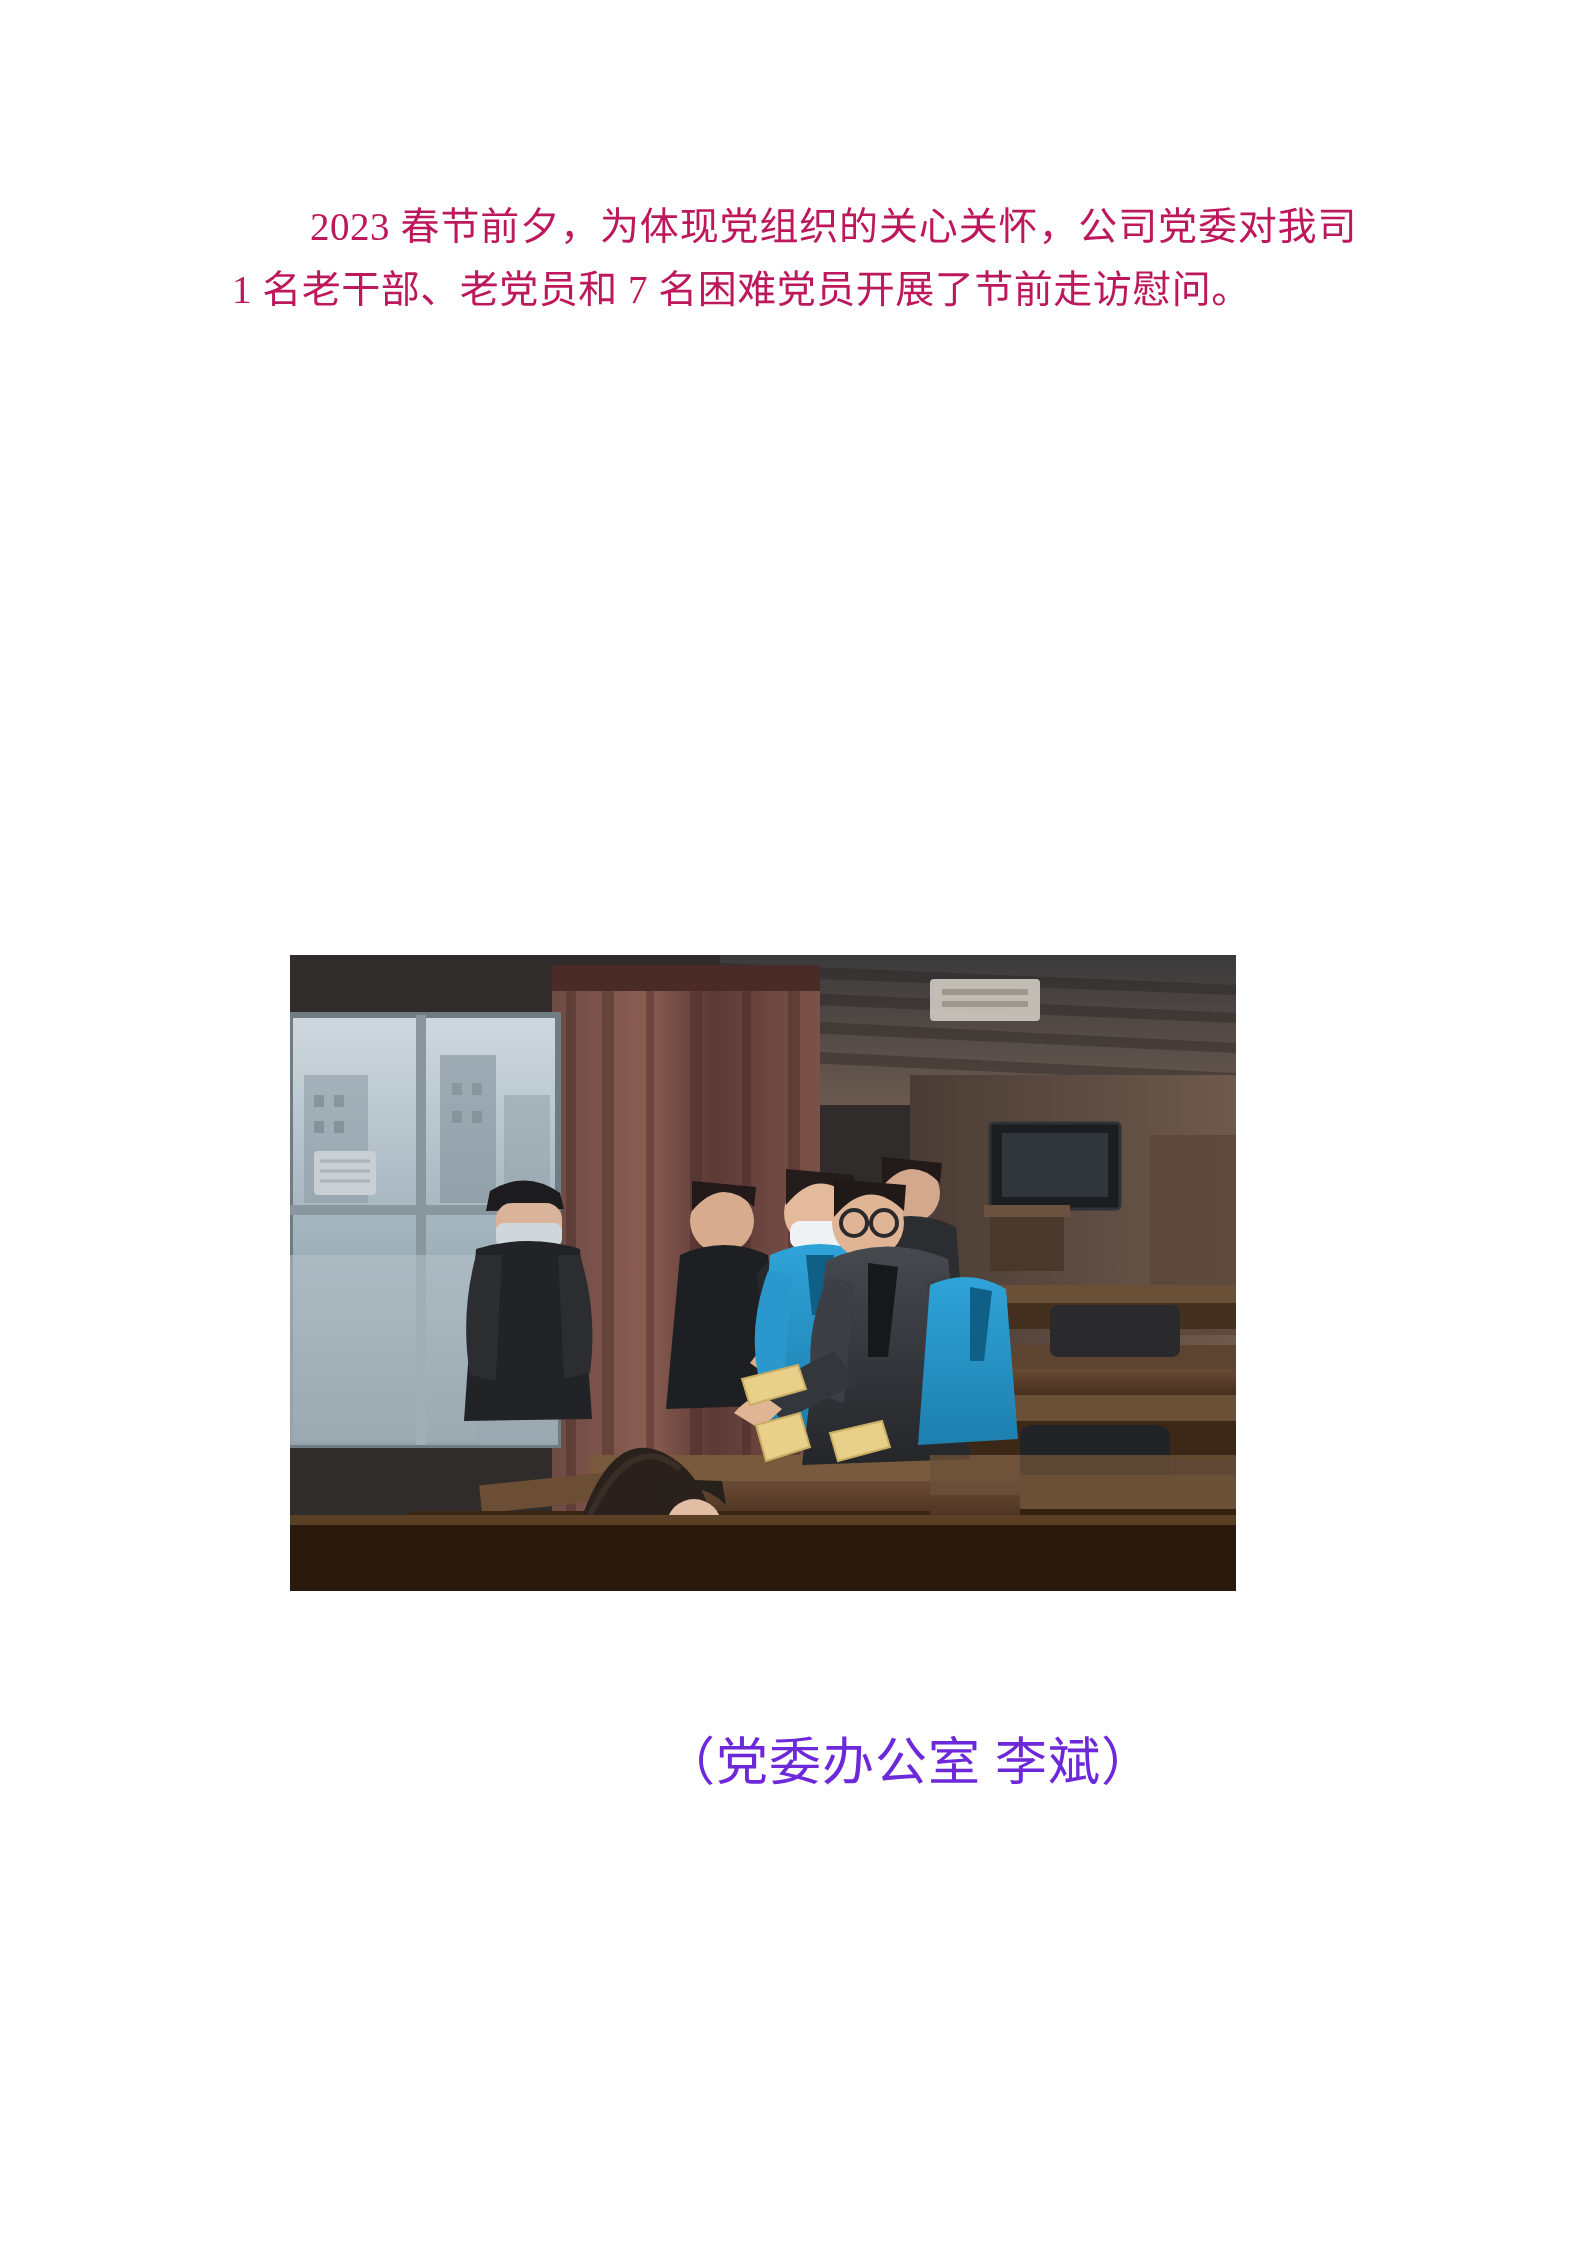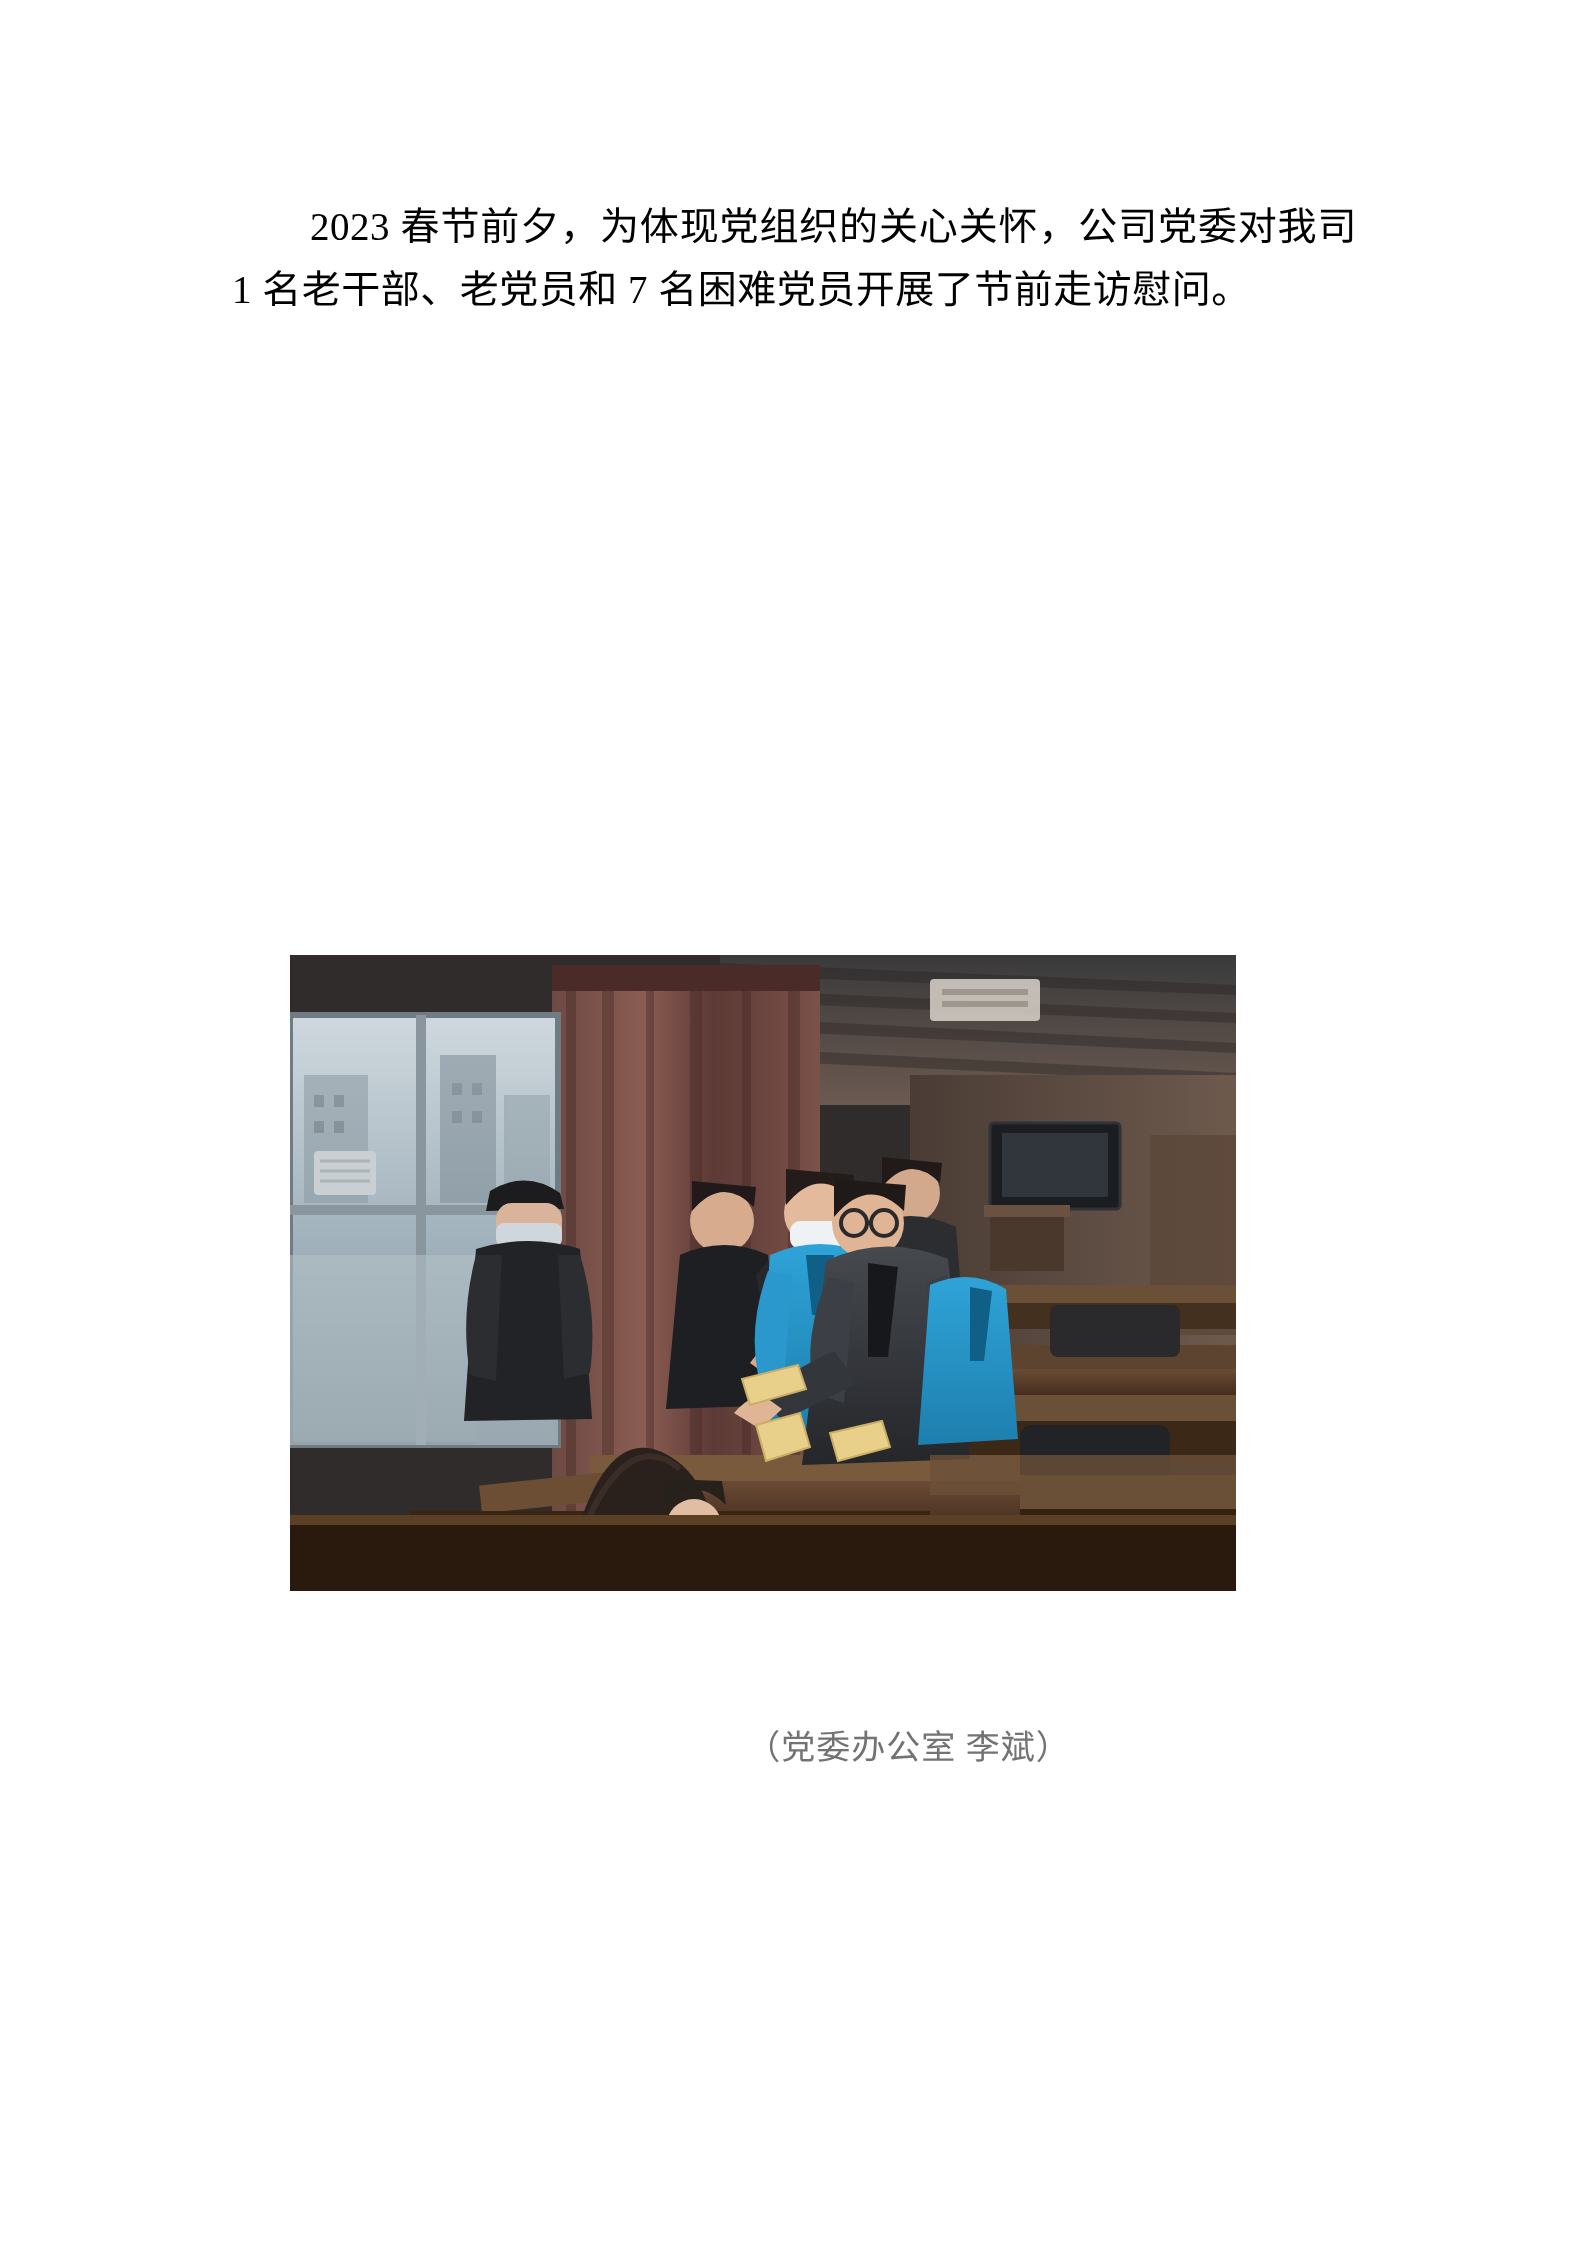--- a/index.html
+++ b/index.html
@@ -16,21 +16,21 @@
     overflow: hidden;
     font-family: "Liberation Serif", "DejaVu Serif", serif;
   }
   .body-text {
     position: absolute;
     left: 232px;
     top: 195px;
     width: 1125px;
     font-size: 39px;
     line-height: 1.62;
-    color: #000000;
+    color: #be185d;
     text-align: justify;
     letter-spacing: 0.5px;
   }
   .body-text p {
     margin: 0;
     text-indent: 2em;
   }
   .photo-wrap {
     position: absolute;
     left: 290px;
@@ -44,22 +44,22 @@
     display: block;
     width: 100%;
     height: 100%;
   }
   .signature {
     position: absolute;
     left: 0;
     top: 1720px;
     width: 1587px;
     text-align: center;
-    font-size: 34px;
-    color: #737373;
+    font-size: 52px;
+    color: #6d28d9;
     letter-spacing: 1px;
   }
   .signature .sig-inner {
     display: inline-block;
     margin-left: 230px;
   }
 </style>
 </head>
 <body>
 

